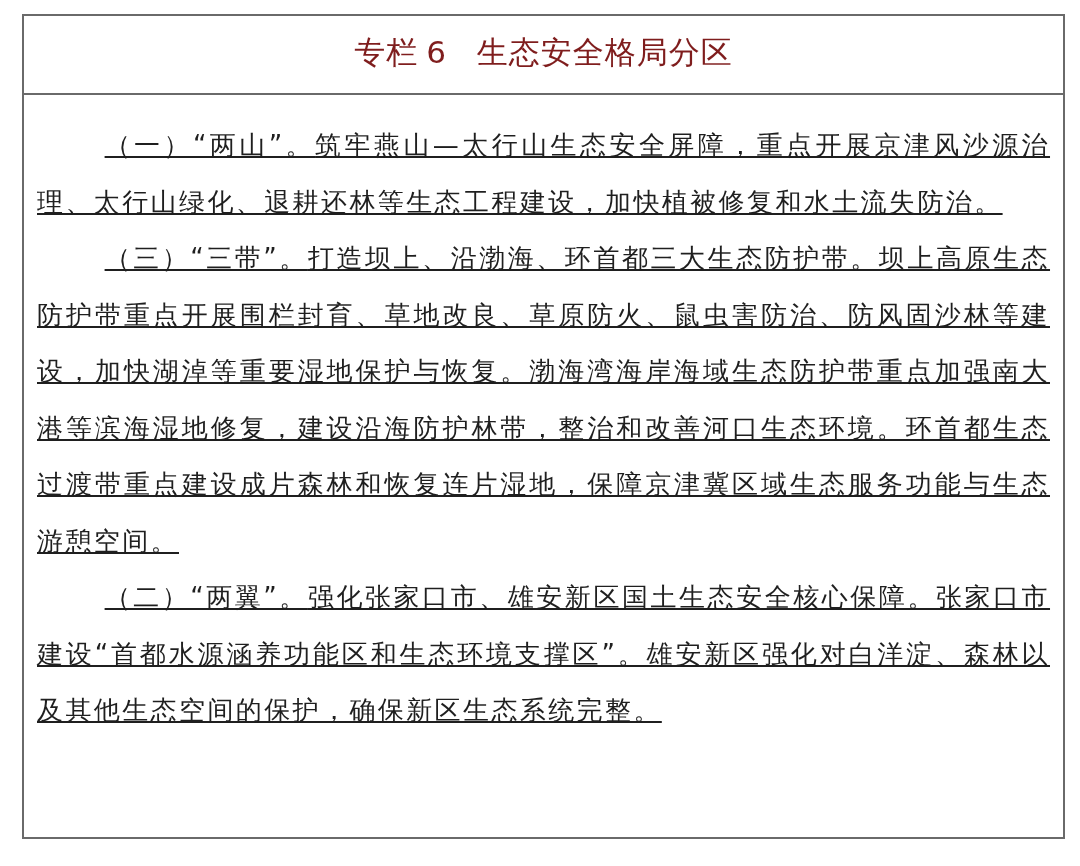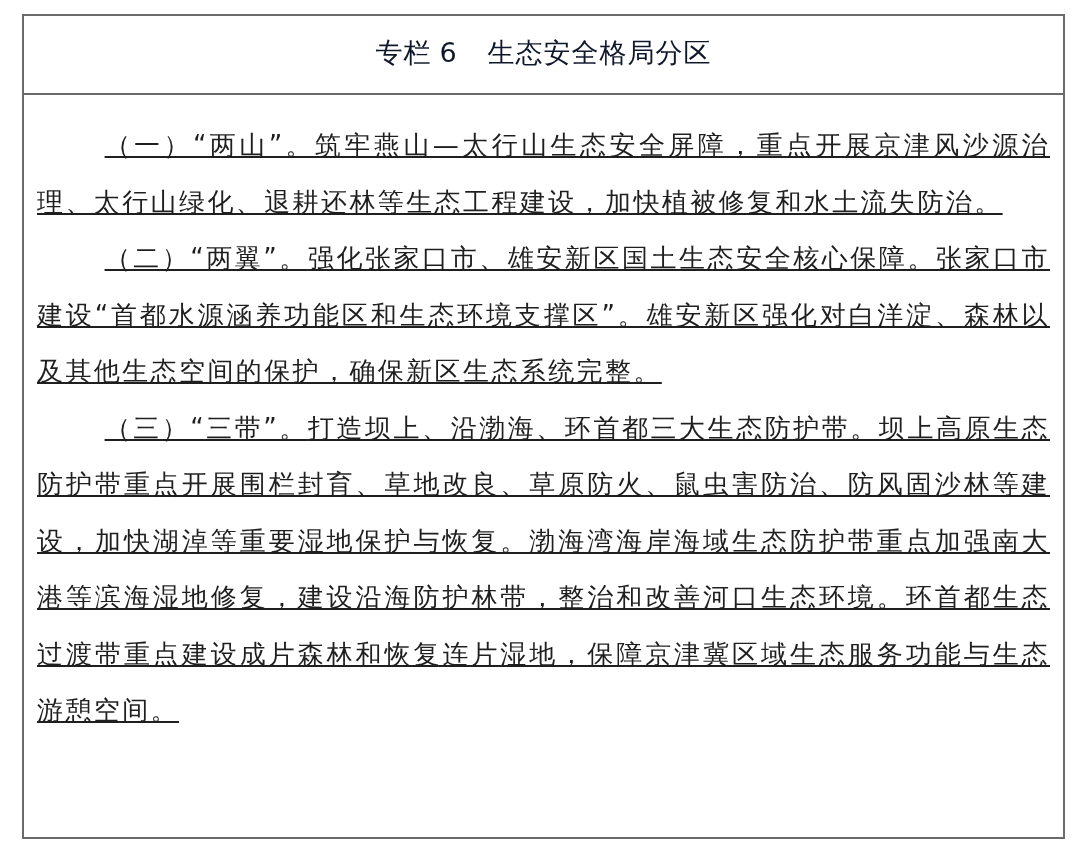--- a/index.html
+++ b/index.html
@@ -26,23 +26,23 @@
     }
     .title-row {
       height: 79px;
       border-bottom: 2px solid #6a6a6a;
       box-sizing: border-box;
       display: flex;
       align-items: center;
       justify-content: center;
     }
     .title {
-      font-size: 27px;
+      font-size: 31px;
       letter-spacing: 1px;
-      color: #0f172a;
+      color: #7f1d1d;
       margin-top: -4px;
     }
     .title .num {
       margin: 0 30px 0 8px;
     }
     .content {
       padding: 22px 13px 0 13px;
       text-decoration: underline;
     }
     .para {
@@ -59,16 +59,16 @@
 <body>
 
 <div class="box">
   <div class="title-row">
     <div class="title">
       <span>专栏</span><span class="num">6</span><span>生态安全格局分区</span>
     </div>
   </div>
   <div class="content">
     <p class="para"><span>（一）“两山”。</span><span>筑牢燕山—太行山生态安全屏障，重点开展京津风沙源治理、太行山绿化、退耕还林等生态工程建设，加快植被修复和水土流失防治。</span></p>
+    <p class="para"><span>（三）“三带”。</span><span>打造坝上、沿渤海、环首都三大生态防护带。坝上高原生态防护带重点开展围栏封育、草地改良、草原防火、鼠虫害防治、防风固沙林等建设，加快湖淖等重要湿地保护与恢复。渤海湾海岸海域生态防护带重点加强南大港等滨海湿地修复，建设沿海防护林带，整治和改善河口生态环境。环首都生态过渡带重点建设成片森林和恢复连片湿地，保障京津冀区域生态服务功能与生态游憩空间。</span></p>
     <p class="para"><span>（二）“两翼”。</span><span>强化张家口市、雄安新区国土生态安全核心保障。张家口市建设“首都水源涵养功能区和生态环境支撑区”。雄安新区强化对白洋淀、森林以及其他生态空间的保护，确保新区生态系统完整。</span></p>
-    <p class="para"><span>（三）“三带”。</span><span>打造坝上、沿渤海、环首都三大生态防护带。坝上高原生态防护带重点开展围栏封育、草地改良、草原防火、鼠虫害防治、防风固沙林等建设，加快湖淖等重要湿地保护与恢复。渤海湾海岸海域生态防护带重点加强南大港等滨海湿地修复，建设沿海防护林带，整治和改善河口生态环境。环首都生态过渡带重点建设成片森林和恢复连片湿地，保障京津冀区域生态服务功能与生态游憩空间。</span></p>
   </div>
 </div>
 
 </body></html>

